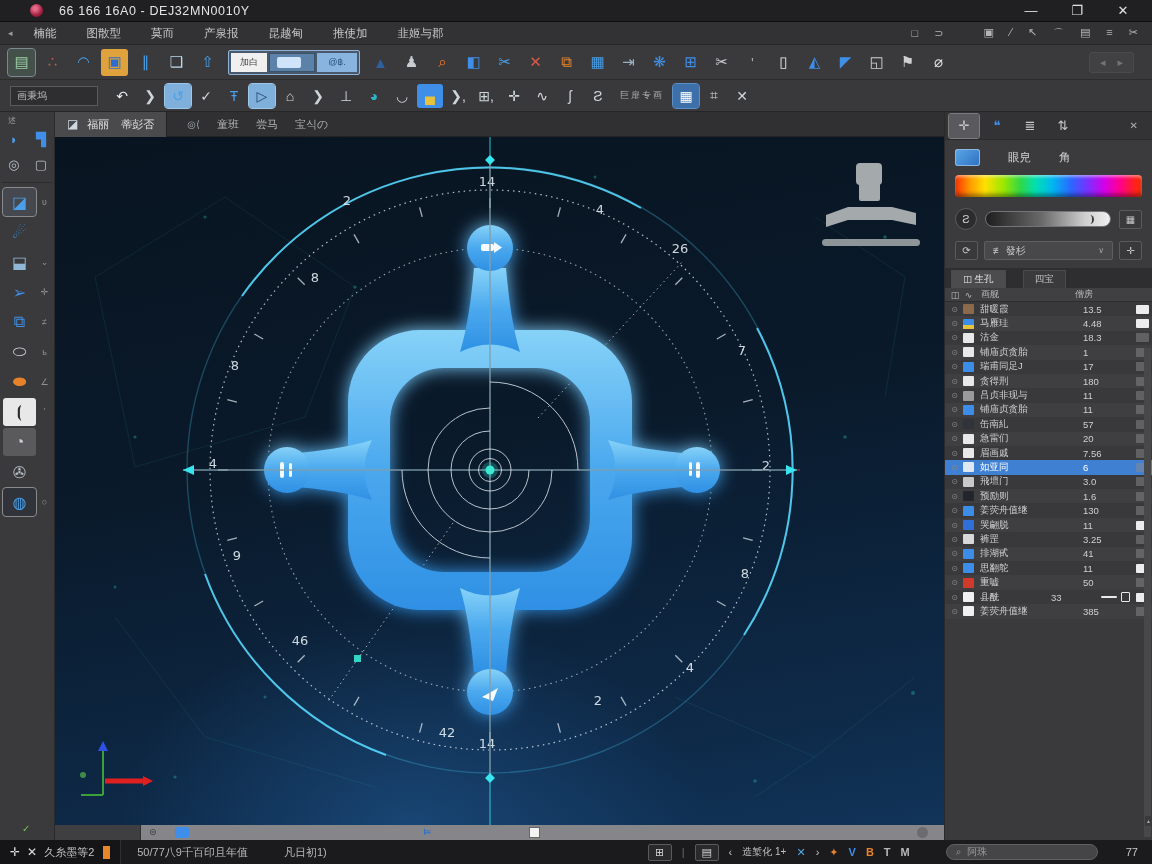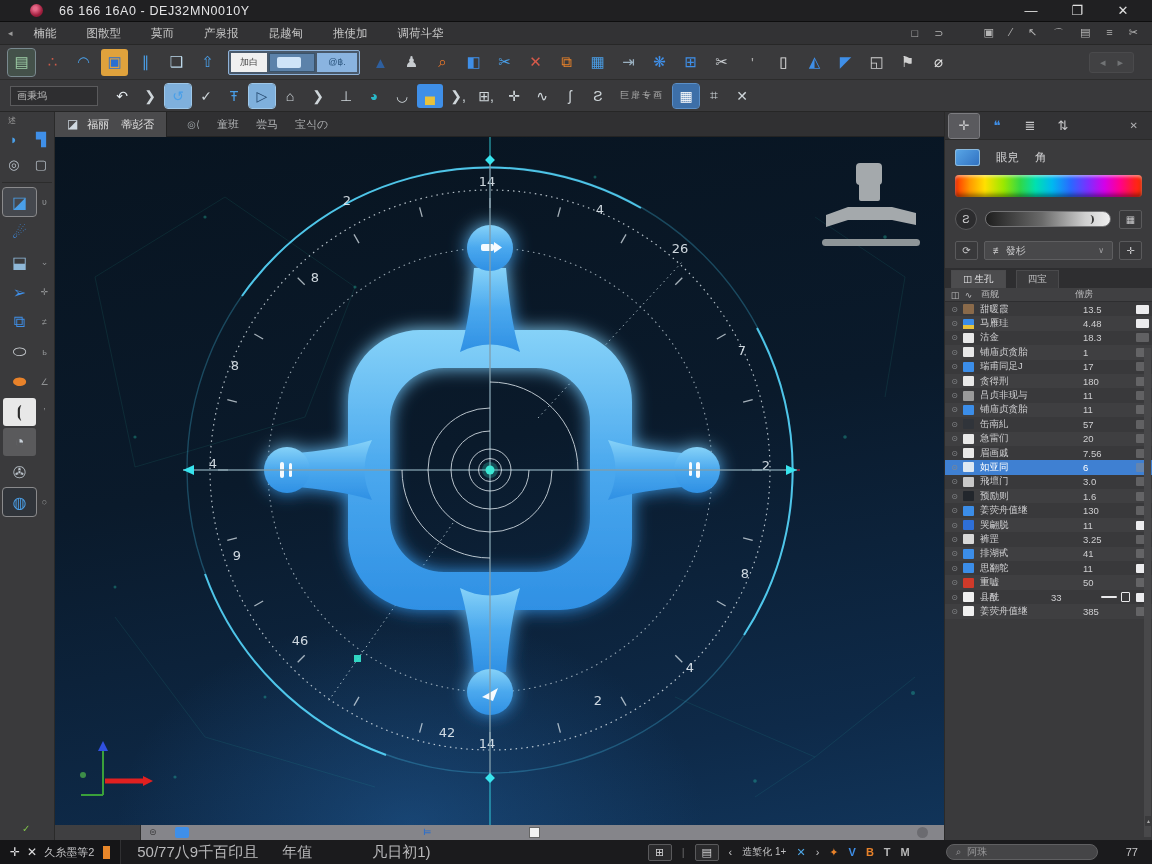--- a/index.html
+++ b/index.html
@@ -71,33 +71,33 @@
 .ssm3{left:282px;color:#2f6fc8;font-weight:bold}
 .ssm4{left:388px;width:11px;height:11px;background:#f2f2f2;border:1px solid #666;top:2px}
 .ssm5{right:16px;width:11px;height:11px;border-radius:50%;background:#6b6b70;top:2px}
 
 .rpanel{width:208px;background:#3b3b3d;display:flex;flex-direction:column;border-left:1px solid #2a2a2a;position:relative;flex:none}
 .rp-tabs{height:28px;background:#333335;display:flex;align-items:center;padding:0 4px;gap:3px;border-bottom:1px solid #2a2a2a}
 .rpt{width:30px;height:24px;display:flex;align-items:center;justify-content:center;font-size:13px;color:#c8c8ca;border-radius:2px;border:none;background:transparent}
 .rpt.a{background:#5a5a5e;outline:1px solid #7c7c80}
 .rp-close{margin-left:auto;margin-right:10px;font-size:10px;color:#b0b0b2}
 .rp-color{padding:9px 10px 8px;border-bottom:1px solid #2e2e30}
-.rpc-row1{display:flex;align-items:center;gap:16px;margin-bottom:9px}
+.rpc-row1{display:flex;align-items:center;gap:28px;margin-bottom:9px}
 .rpc-swatch{width:25px;height:17px;border-radius:3px;background:linear-gradient(135deg,#5aa8e8,#2f6fc0);box-shadow:inset 0 0 0 1px #8ab8dc;flex:none}
 .rpc-lab{font-size:11.5px;color:#d4d4d6}
 .rainbow{height:22px;border-radius:4px;margin-bottom:11px;background:linear-gradient(90deg,#ff3000 0%,#ff9a00 8%,#ffe000 16%,#9ae800 26%,#30d848 35%,#00e0b0 43%,#00b8f0 52%,#2a68ff 62%,#7a30ff 71%,#d400e8 80%,#ff0090 88%,#ff2020 96%,#ff3000 100%);box-shadow:inset 0 2px 3px rgba(255,255,255,.45),inset 0 -3px 4px rgba(0,0,0,.4)}
 .rpc-row2{display:flex;align-items:center;gap:8px;margin-bottom:11px}
 .rnd-icon{width:22px;height:22px;border-radius:50%;background:#2c2c2e;border:1px solid #5a5a5c;display:flex;align-items:center;justify-content:center;font-size:11px;color:#d0d0d2;flex:none}
 .gslider{flex:1;height:16px;border-radius:8px;background:linear-gradient(90deg,#1e1e1e,#6a6a6a 45%,#cfcfcf 80%,#efefef);border:1px solid #747476;position:relative}
 .gslider:after{content:"";position:absolute;right:16px;top:3px;width:6px;height:9px;border-right:2px solid #3a3a3a;border-radius:50%}
 .sq-btn{width:23px;height:19px;border:1px solid #5a5a5c;background:#39393b;display:flex;align-items:center;justify-content:center;font-size:10px;color:#c8c8ca;border-radius:2px;flex:none}
 .rpc-row3{display:flex;gap:6px;align-items:center}
 .select{flex:1;height:19px;background:#48484a;border:1px solid #5e5e60;border-radius:2px;display:flex;align-items:center;padding:0 8px;font-size:10px;color:#c8c8ca}
 .sel-arrow{margin-left:auto;font-size:8px;color:#a0a0a2}
-.rp-ttabs{height:19px;background:#2e2e30;display:flex;align-items:flex-end;padding:2px 6px 0;gap:10px;font-size:9.5px}
+.rp-ttabs{height:19px;background:#2e2e30;display:flex;align-items:flex-end;padding:2px 6px 0;gap:17px;font-size:9.5px}
 .ttab{padding:2px 11px;background:#3a3a3c;color:#c0c0c2;border:1px solid #4a4a4c;border-bottom:none}
 .ttab.a{background:#4c4c4e;color:#e4e4e6}
 .rp-thead{height:14px;background:#404042;display:flex;align-items:center;font-size:9px;color:#bcbcbe;padding:0 3px;border-bottom:1px solid #2e2e30}
 .h-eye{width:14px;text-align:center}.h-wave{width:13px;text-align:center}
 .h-name{flex:1;padding-left:6px}.h-val{width:54px}.h-pad{width:20px}
 .rp-rows{flex:none}
 .row{height:14.4px;display:flex;align-items:center;font-size:9.5px;color:#cfcfd1;padding:0 3px}
 .row:nth-child(odd){background:#39393b}
 .row:nth-child(even){background:#3f3f41}
 .row.sel{background:#3f80d2;color:#fff}
@@ -112,21 +112,21 @@
 .r-badge{width:13px;height:9px;background:#8a8a8c;opacity:.5;border-radius:1px;flex:none;margin-left:3px}
 .r-badge.b{background:#ececee;opacity:1}
 .rp-empty{flex:1;background:#3a3a3c}
 .rp-scroll{position:absolute;top:236px;right:1px;bottom:3px;width:7px;background:#48484a}
 .rp-sarrow{position:absolute;bottom:14px;right:0;width:7px;height:10px;background:#3a3a3c;font-size:5px;color:#aaa;text-align:center;line-height:10px}
 
 .statusbar{height:24px;background:#1b1b1d;display:flex;align-items:center;font-size:11px;color:#c4c4c6}
 .sb1{display:flex;align-items:center;gap:7px;background:#151517;height:100%;padding:0 10px;border-right:1px solid #303032}
 .sb-ico{font-size:12px;color:#e0e0e2}
 .sb-caret{width:7px;height:13px;background:#e8872a;margin-left:2px}
-.sb-cmd{display:flex;gap:24px;margin-left:16px;color:#b8b8ba;font-size:15px;align-items:center}
+.sb-cmd{display:flex;margin-left:16px;color:#b8b8ba;font-size:11px;align-items:center}
 .sb-mid{display:flex;align-items:center;gap:10px;margin-left:auto}
 .sb-btn{border:1px solid #5a5a5c;background:#2a2a2c;min-width:24px;height:17px;display:flex;align-items:center;justify-content:center;font-size:11px;border-radius:2px;color:#d0d0d2;padding:0 3px}
 .sb-sep{color:#6a6a6c}
 .sb-x{color:#4fa8e8;font-weight:bold}
 .minis{display:flex;gap:10px;font-size:11px;font-weight:bold}
 .sb-search{width:152px;height:16px;border-radius:8px;background:#454547;border:1px solid #606062;display:flex;align-items:center;padding:0 9px;gap:6px;color:#9a9a9c;font-size:10px;margin-left:26px}
 .sb-bracket{margin:0 14px 0 18px;color:#c8c8ca;font-size:11px}
 </style>
 </head>
 <body>
@@ -144,21 +144,21 @@
 <div class="menubar">
   <span class="menu-back">◂</span>
   <div style="display:flex">
 
   <span class="mitem">楠能</span>
       <span class="mitem">图散型</span>
       <span class="mitem">莫而</span>
       <span class="mitem">产泉报</span>
       <span class="mitem">昆越甸</span>
       <span class="mitem">推使加</span>
-      <span class="mitem">调荷斗牮</span>
+      <span class="mitem">韭姬与郡</span>
     </div>
   <div class="menu-right">
     <div class="mr-group">
 
     <span>□</span>
         <span>⊃</span>
       </div>
     <span class="mr-gap"></span>
     <div class="mr-group">
 

